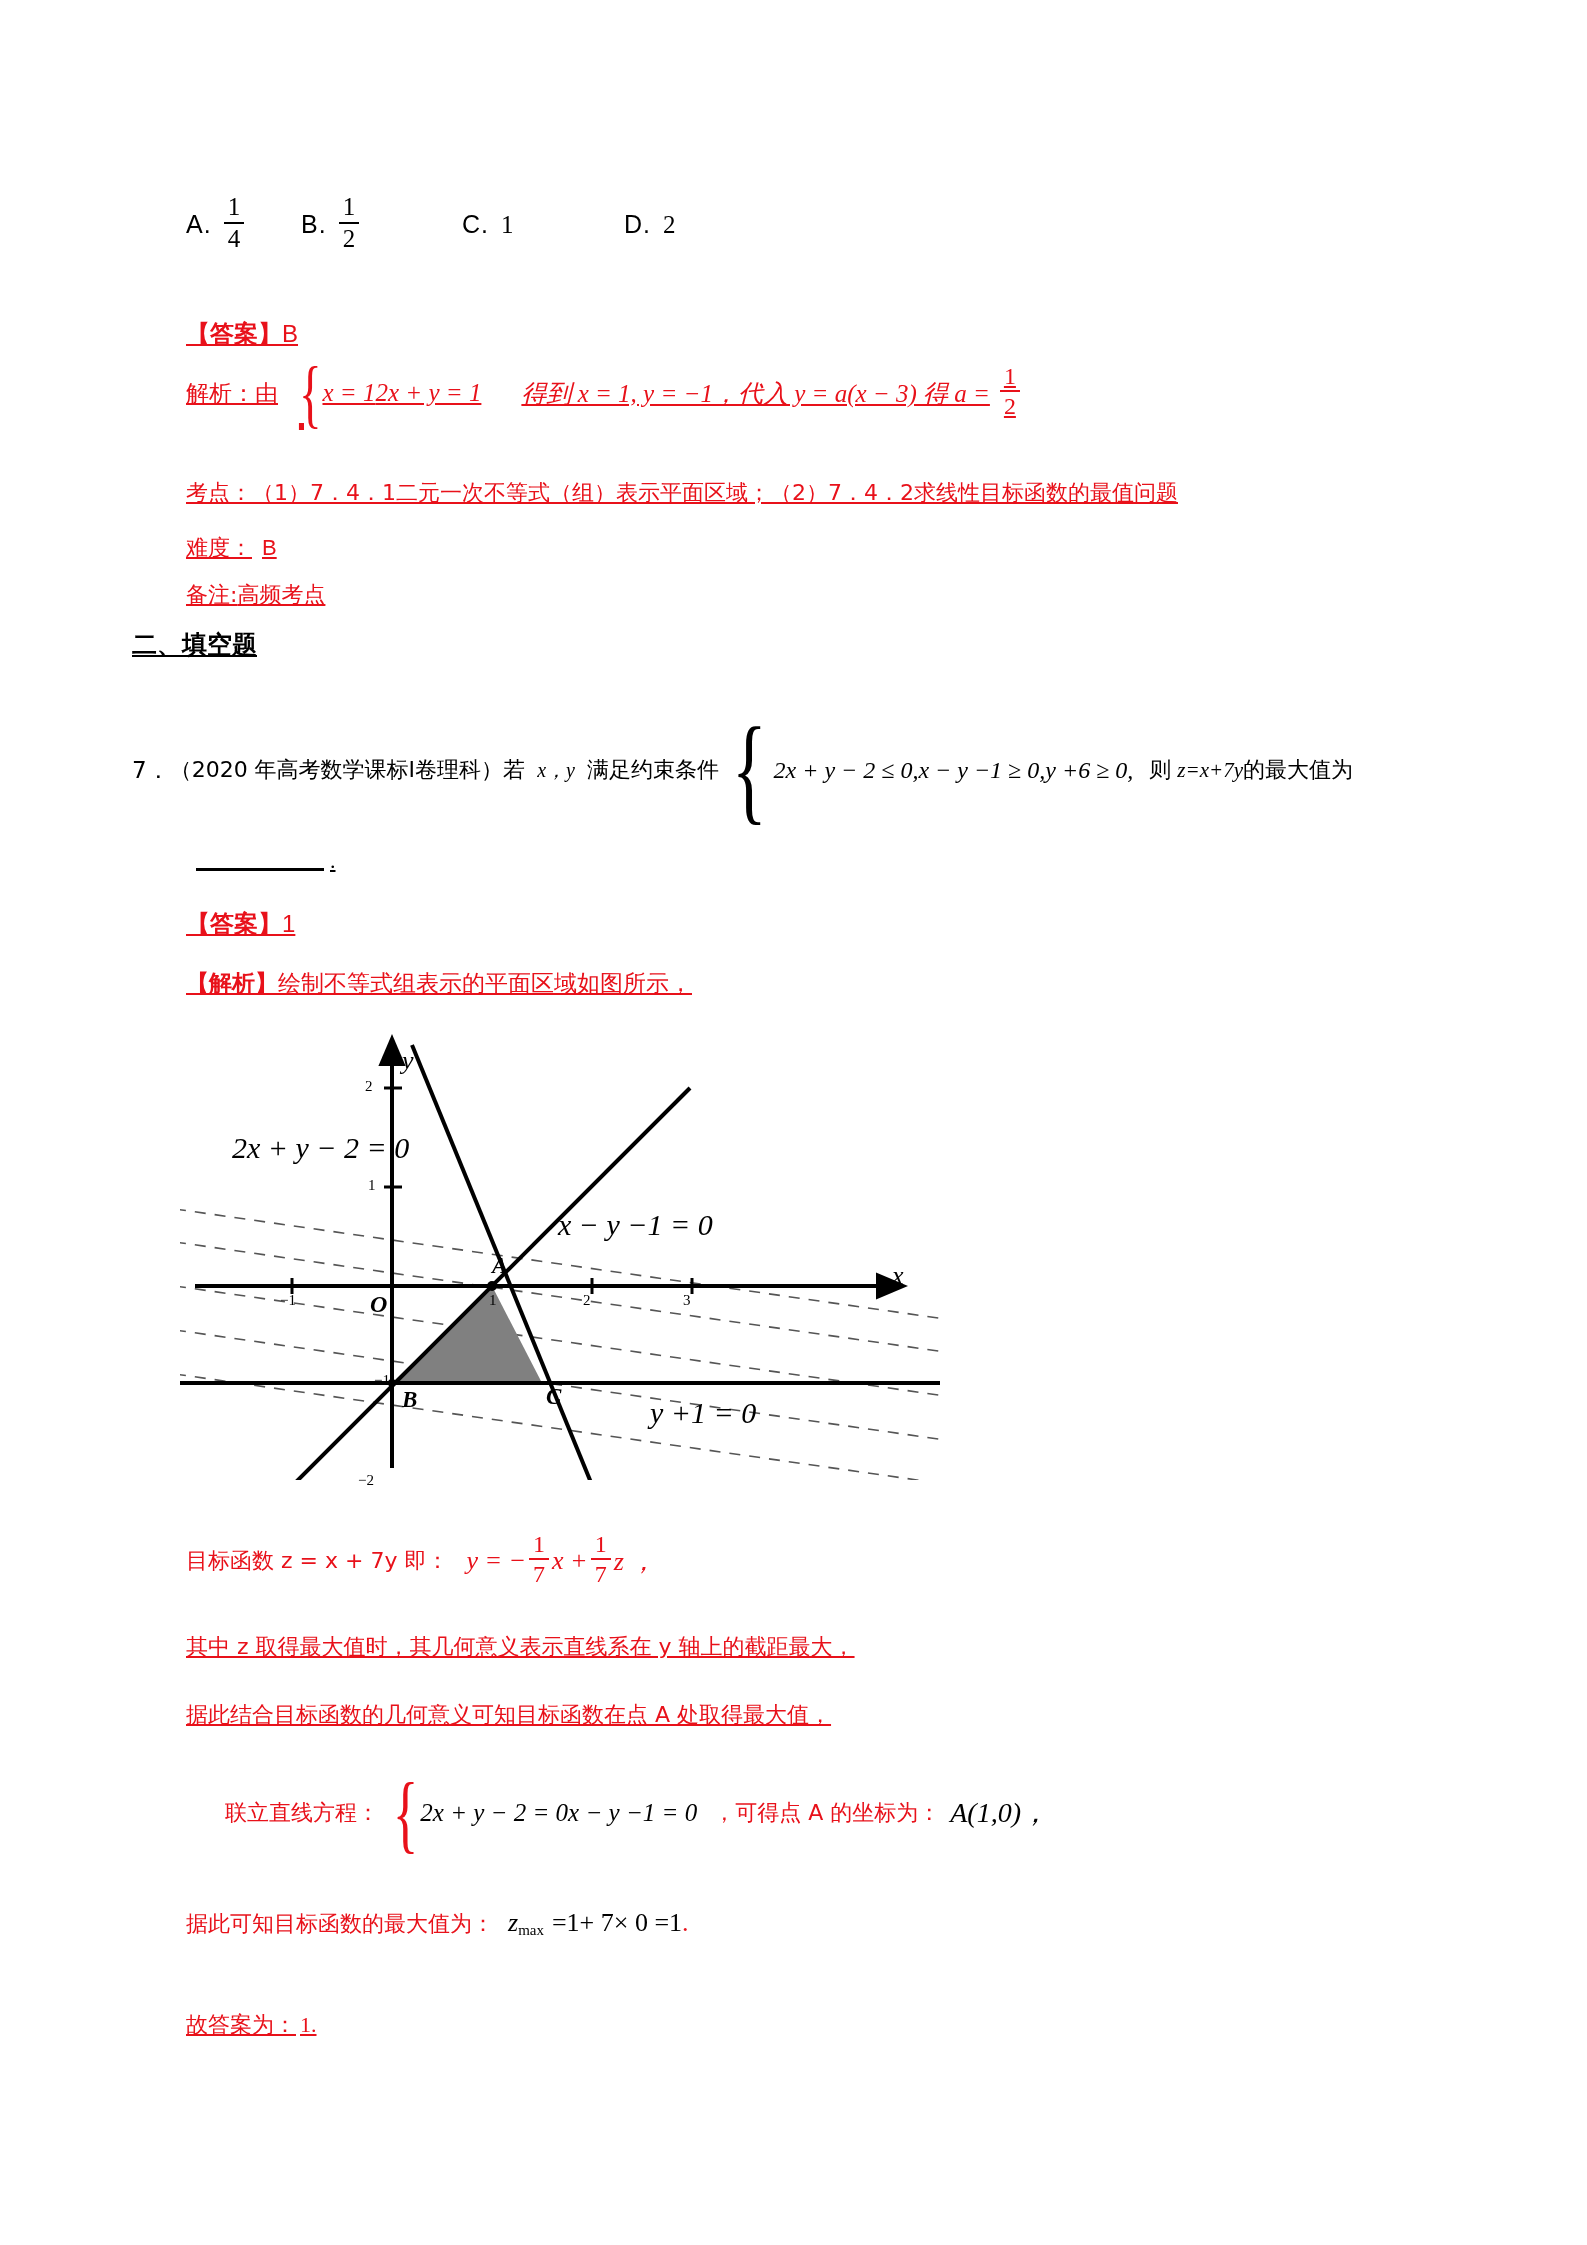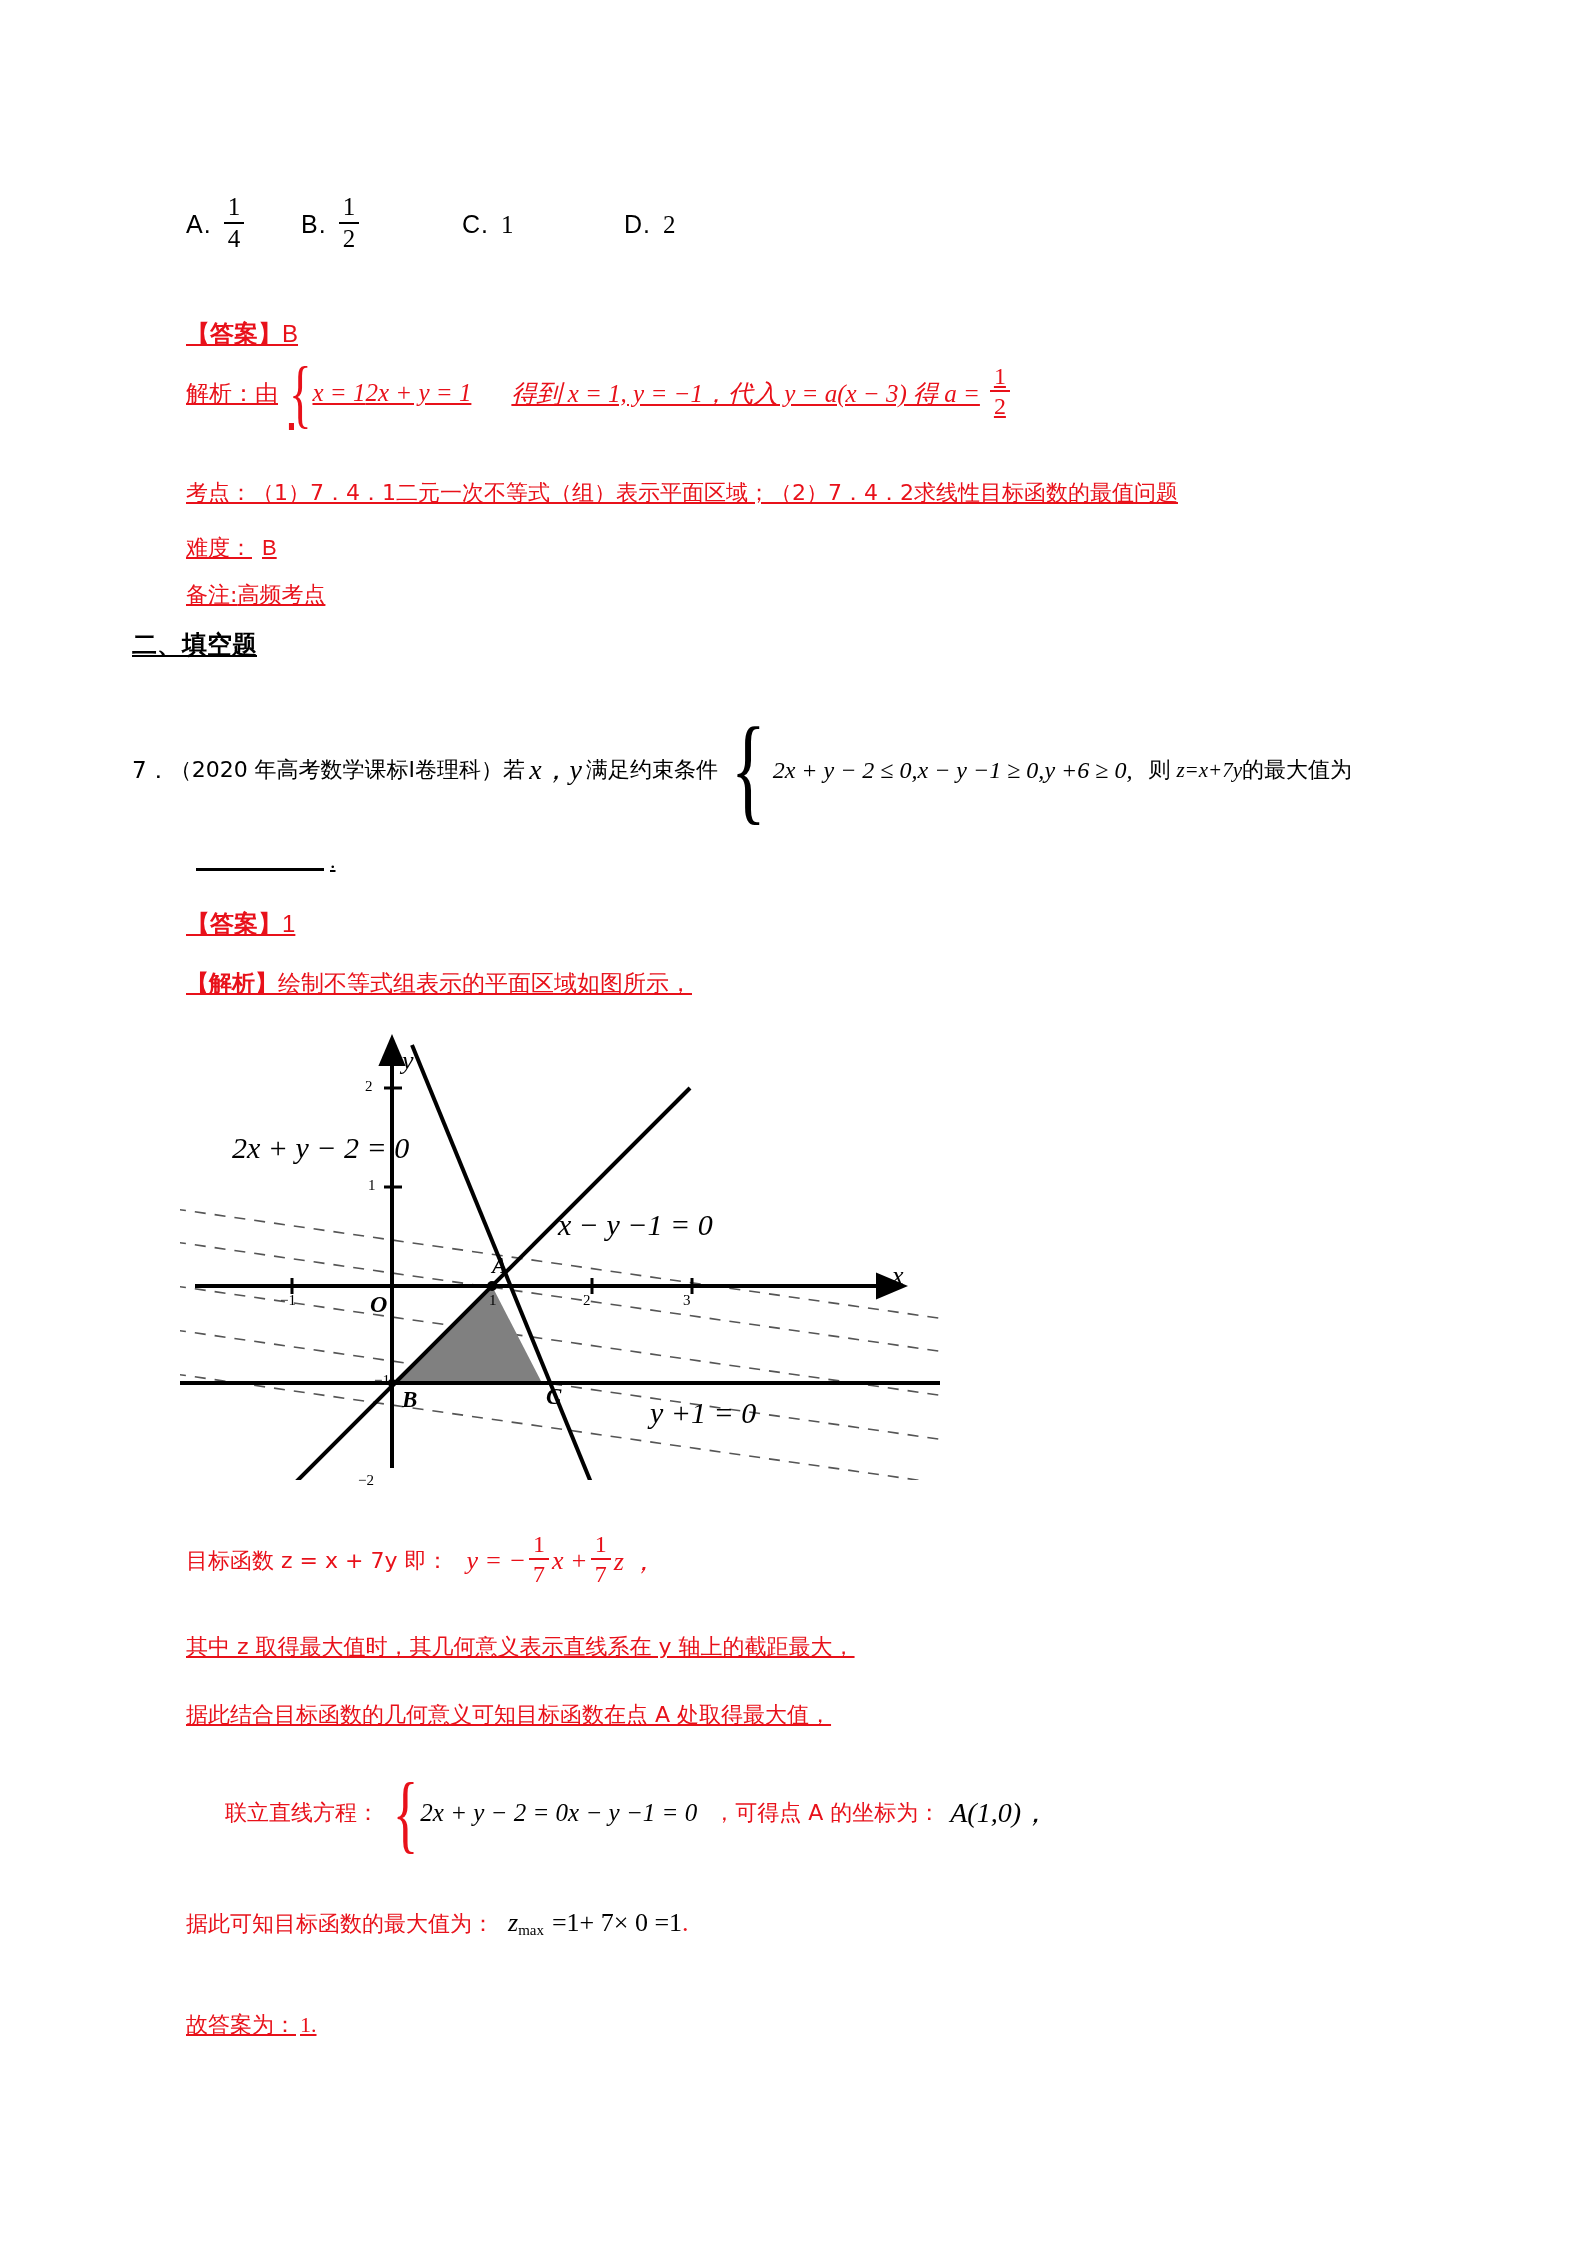--- a/index.html
+++ b/index.html
@@ -93,21 +93,21 @@
       <span class="lab">D.</span>
       <span>2</span>
     </div>
   </div>
 
   <div class="line red cnline" style="left:186px;top:318px;font-weight:bold;font-size:24px;">
     <span>【答案】</span><span style="font-family:'Liberation Sans',sans-serif;font-weight:normal;">B</span>
   </div>
 
   <div class="line red" style="left:186px;top:362px;display:flex;align-items:center;font-size:25px;">
-    <span class="cn" style="font-size:23px;margin-right:4px;">解析：由</span>
+    <span class="cn" style="font-size:23px;margin-right:14px;">解析：由</span>
 
     <span class="sys" style="--bh:76px;">
       <span class="brace">{</span>
       <span class="rows">
         <span class="mathi" style="padding:3px 0;">x = 1</span>
         <span class="mathi" style="padding:3px 0;">2x + y = 1</span>
       </span>
     </span>
 
     <span class="mathi" style="margin-left:40px;font-size:25px;">得到 x = 1, y = −1，代入 y = a(x − 3) 得 a =</span>
@@ -127,21 +127,21 @@
 
   <div class="line red cnline" style="left:186px;top:580px;font-size:22px;text-align:right;">
     <span>备注:</span><span>高频考点</span>
   </div>
 
   <div class="line cnline" style="left:132px;top:628px;font-size:25px;font-weight:bold;">二、填空题</div>
 
   <div style="position:absolute;left:132px;top:722px;display:flex;align-items:center;font-size:24px;">
     <span class="cn" style="font-size:23px;">7．</span>
     <span class="cn" style="font-size:22px;">（2020 年高考数学课标Ⅰ卷理科）若</span>
-    <span class="mathi" style="margin:0 4px;font-size:28px;">x，y</span>
+    <span class="mathi" style="margin:0 12px;font-size:20px;">x，y</span>
     <span class="cn" style="font-size:22px;">满足约束条件</span>
 
     <span class="sys" style="--bh:118px;margin-left:2px;">
       <span class="brace">{</span>
       <span class="rows" style="margin-left:2px;">
         <span class="mathi" style="padding:7px 0;font-size:24px;">2x + y − 2 ≤ 0,</span>
         <span class="mathi" style="padding:7px 0;font-size:24px;">x − y −1 ≥ 0,</span>
         <span class="mathi" style="padding:7px 0;font-size:24px;">y +6 ≥ 0,</span>
       </span>
     </span>

